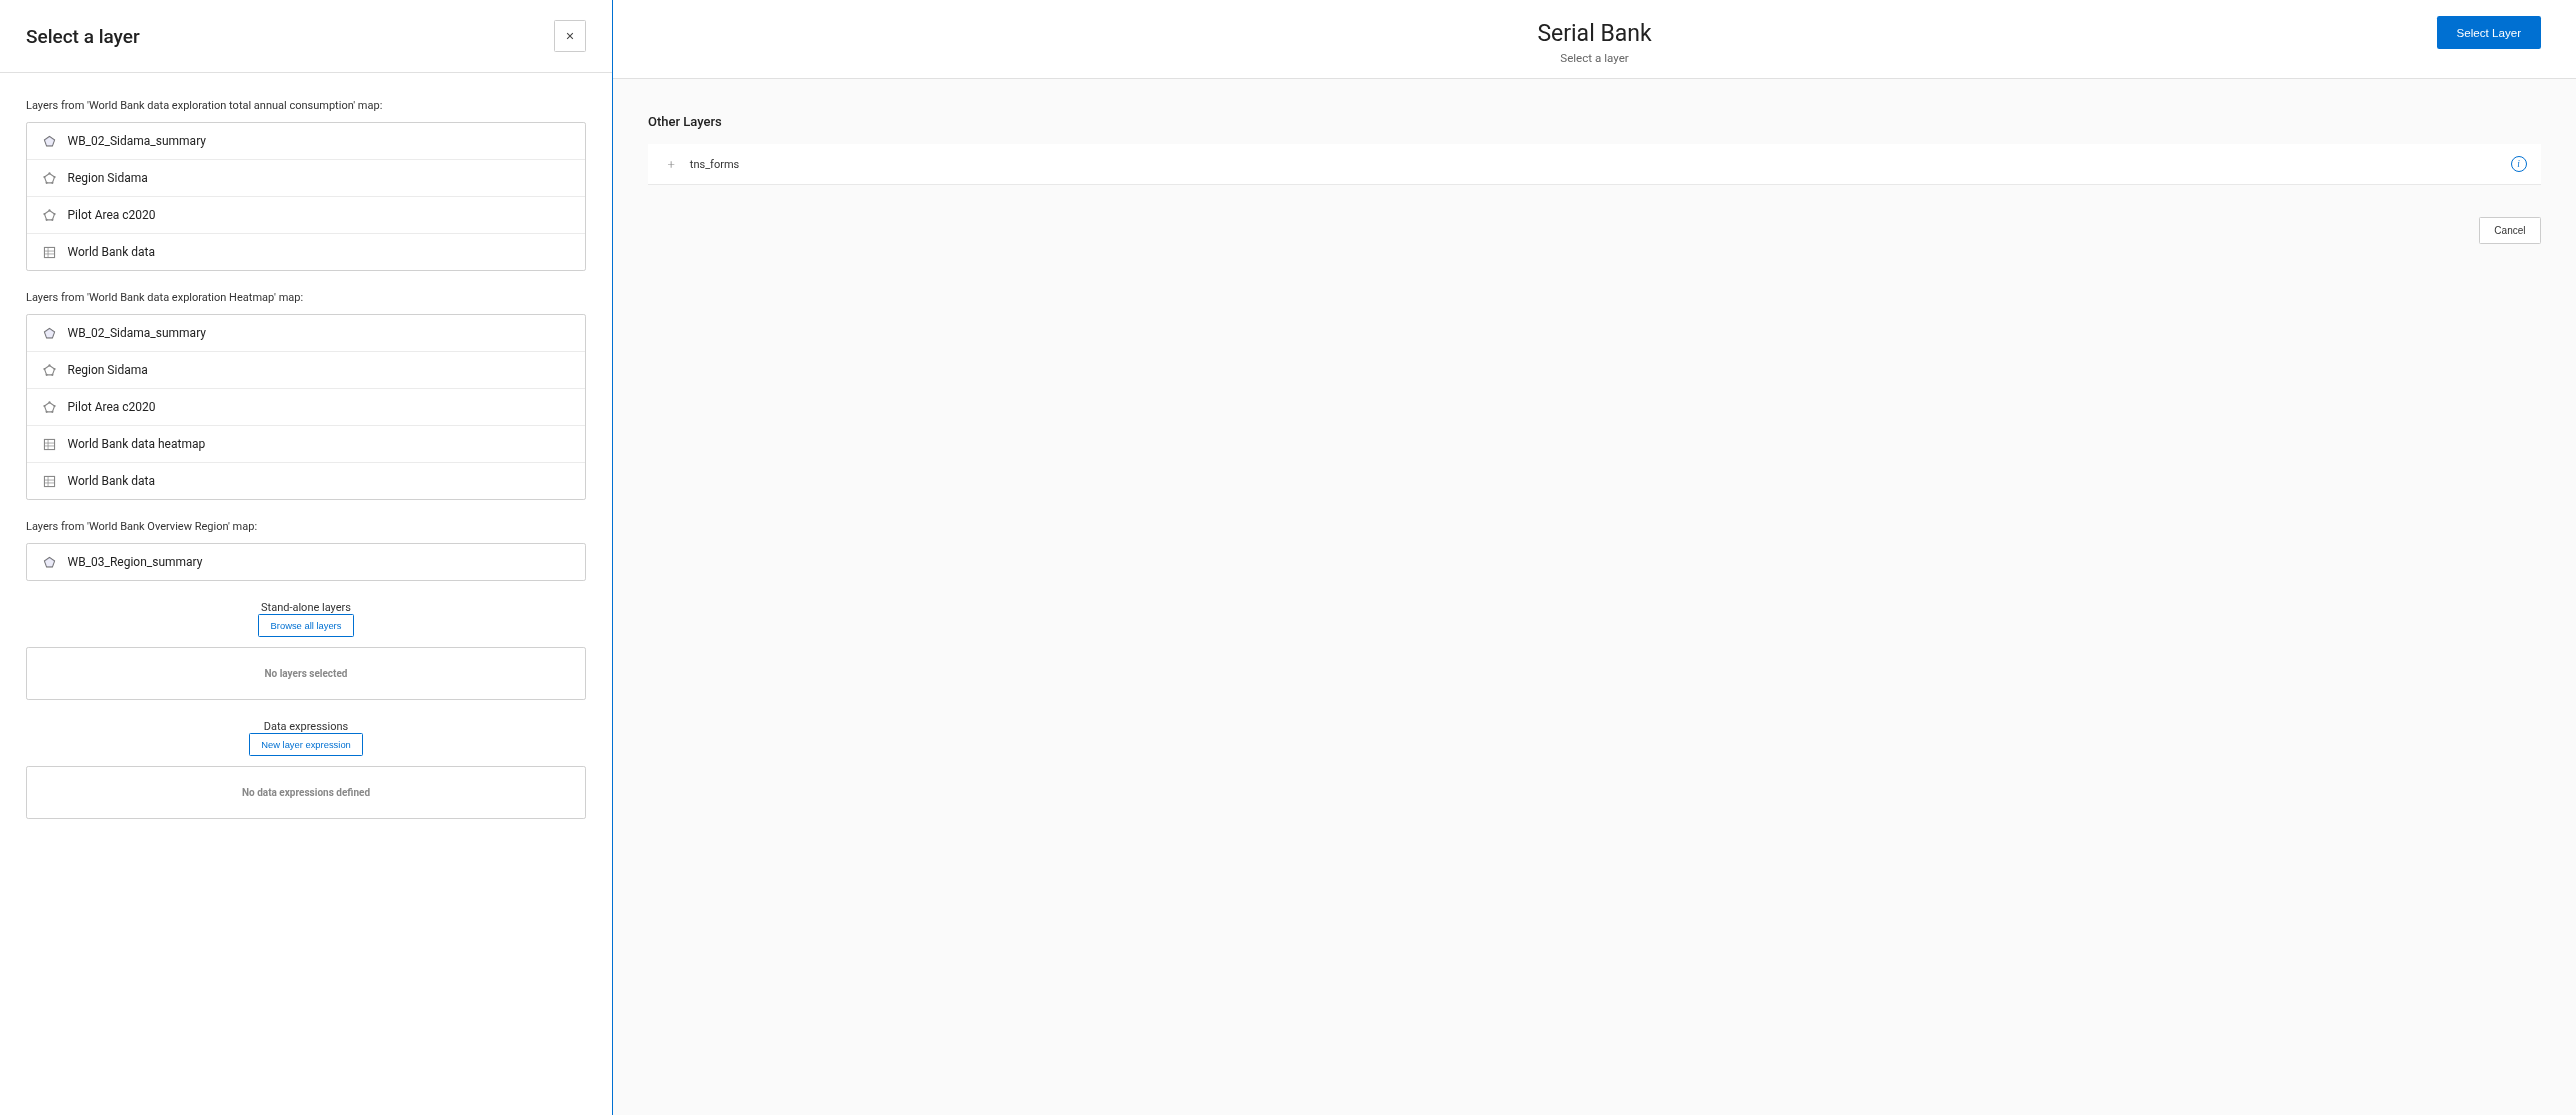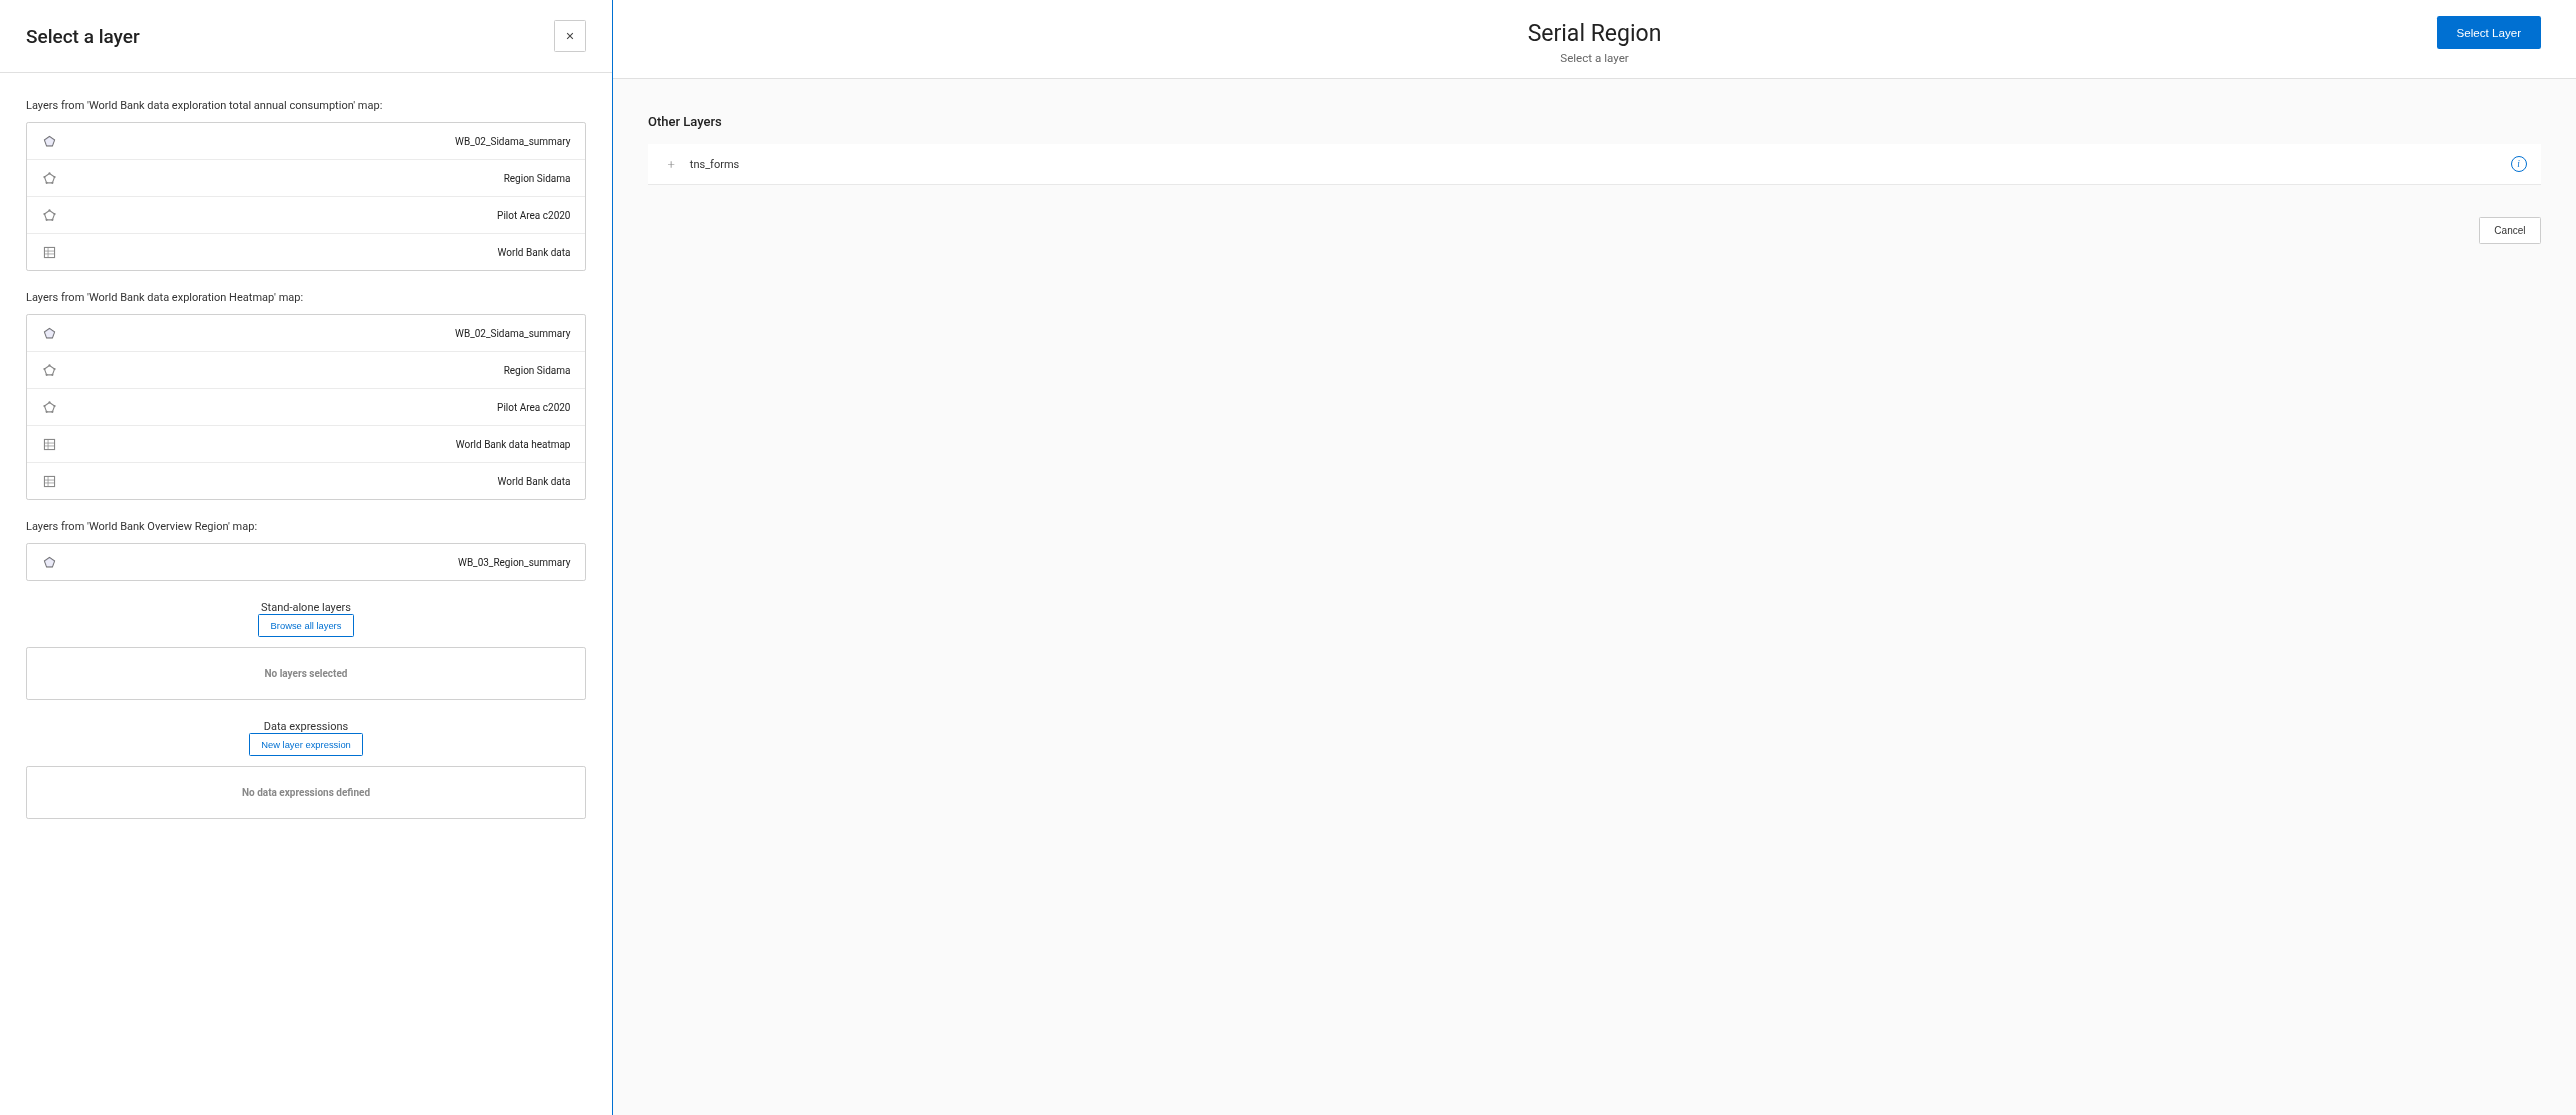--- a/index.html
+++ b/index.html
@@ -73,22 +73,21 @@
       margin-bottom: 20px;
     }
 
     .layer-item {
       display: flex;
       align-items: center;
       padding: 10px 14.5px;
       border-bottom: 0.7px solid #ebebeb;
       cursor: pointer;
       color: #222;
-      font-size: 10px;
-      justify-content: space-between;
+      font-size: 12px;
     }
 
     .layer-item:last-child {
       border-bottom: none;
     }
 
     .layer-icon {
       width: 16px;
       height: 16px;
       margin-right: 10px;
@@ -402,21 +401,21 @@
       <div class="empty-box">
         <span>No data expressions defined</span>
       </div>
     </div>
 
   </div>
 </div>
 
 <div class="right-panel">
   <div class="right-panel-header">
-    <div class="right-panel-title">Serial Region</div>
+    <div class="right-panel-title">Serial Bank</div>
     <div class="right-panel-subtitle">Select a layer</div>
   </div>
 
   <button class="select-layer-btn">Select Layer</button>
 
   <div class="right-panel-body">
     <div class="other-layers-title">Other Layers</div>
 
     <div>
       <div class="other-layer-item">

